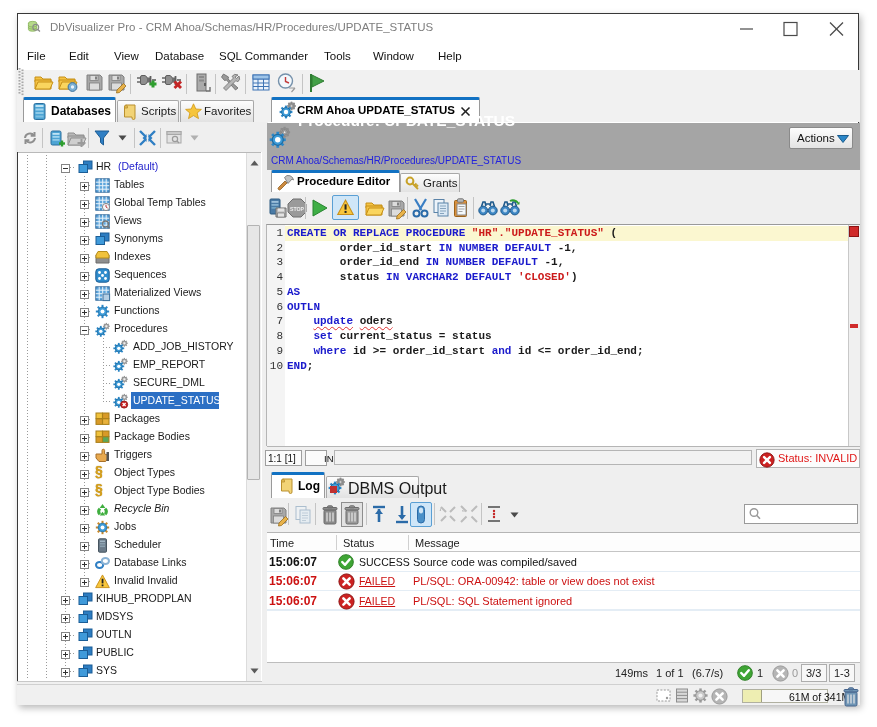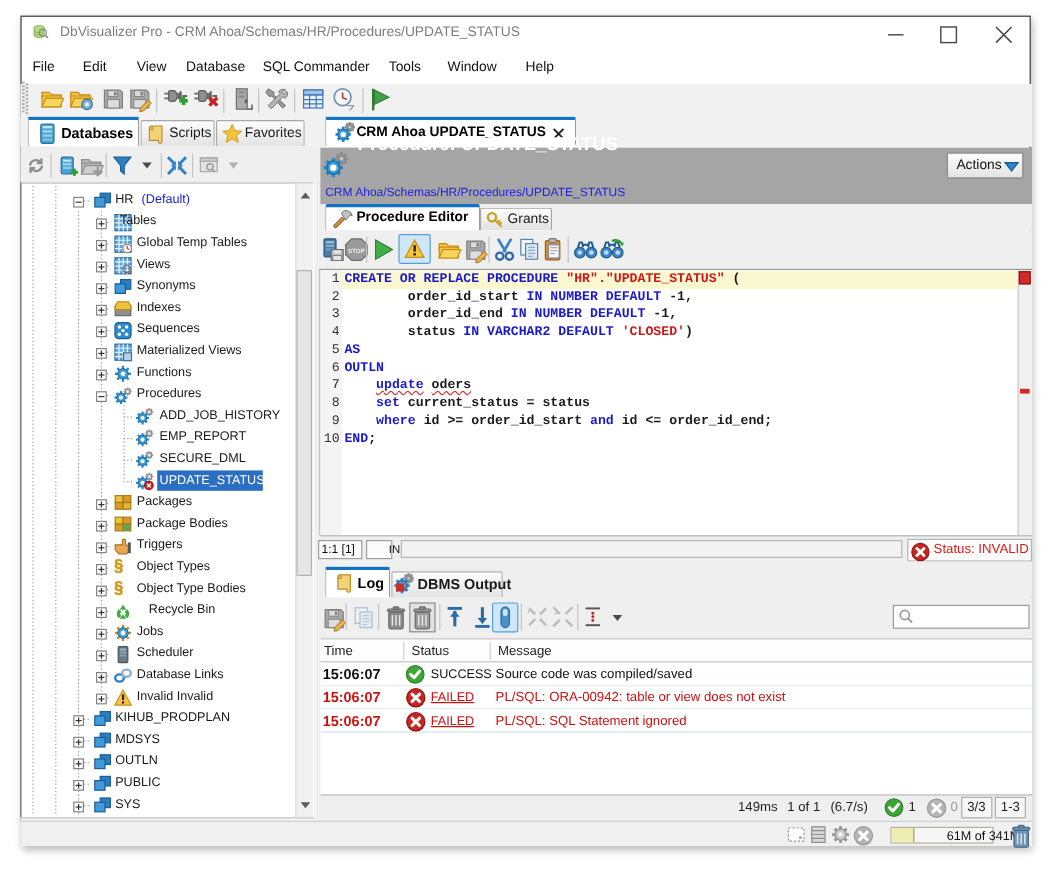--- a/index.html
+++ b/index.html
@@ -948,21 +948,21 @@
 <line x1="2" y1="4.5" x2="7" y2="4.5" stroke="#333" stroke-width="1"></line>
     <line x1="4.5" y1="2" x2="4.5" y2="7" stroke="#333" stroke-width="1"></line>
   </svg>
 <svg style="left:89px;top:185.0px" width="5" height="2">
     <rect x="0" y="0" width="1" height="1" fill="#9a9a9a"></rect>
   </svg>
 <svg style="left:95px;top:178.0px" width="15" height="15" viewBox="0 0 15 15">
 <rect x="0.8" y="0.8" width="13.4" height="13.4" fill="#5da6dc" stroke="#33689a"></rect>
 <path d="M0.8 4.2 h13.4 M0.8 7.7 h13.4 M0.8 11.2 h13.4 M4.2 0.8 v13.4 M7.7 0.8 v13.4 M11.2 0.8 v13.4" stroke="#e9f3fa" stroke-width="1"></path>
 </svg>
-<div class="t" style="left:100px;top:178.0px;font-size:10.5px;color:#1a1a1a;font-weight:normal;">Tables</div>
+<div class="t" style="left:114px;top:178.0px;font-size:10.5px;color:#1a1a1a;font-weight:normal;">Tables</div>
 <svg style="left:79.5px;top:199.5px" width="9" height="9" viewBox="0 0 9 9">
 <rect x="0.5" y="0.5" width="8" height="8" fill="#fff" stroke="#848484"></rect>
 <line x1="2" y1="4.5" x2="7" y2="4.5" stroke="#333" stroke-width="1"></line>
     <line x1="4.5" y1="2" x2="4.5" y2="7" stroke="#333" stroke-width="1"></line>
   </svg>
 <svg style="left:89px;top:203.0px" width="5" height="2">
     <rect x="0" y="0" width="1" height="1" fill="#9a9a9a"></rect>
   </svg>
 <svg style="left:95px;top:196.0px" width="15" height="15" viewBox="0 0 15 15">
 <rect x="0.8" y="0.8" width="13.4" height="13.4" fill="#5da6dc" stroke="#33689a"></rect>
@@ -1282,21 +1282,21 @@
   </svg>
 <svg style="left:89px;top:509.0px" width="5" height="2">
     <rect x="0" y="0" width="1" height="1" fill="#9a9a9a"></rect>
   </svg>
 <svg style="left:95px;top:502.0px" width="15" height="15" viewBox="0 0 16 16">
 <path d="M8 2 L11 6.5 H5 z" fill="#3fae3f"></path>
 <path d="M12 6 a6 6 0 0 1 0 8 l-2.5-2 a3 3 0 0 0 0-4 z" fill="#3fae3f"></path>
 <path d="M4 14 a6 6 0 0 1 0-8 l2.5 2 a3 3 0 0 0 0 4 z" fill="#3fae3f"></path>
 <path d="M5 14.5 h6 L8 10.5 z" fill="#3fae3f"></path>
 </svg>
-<div class="t" style="left:124px;top:502.0px;font-size:10.5px;color:#1a1a1a;font-weight:normal;">Recycle Bin</div>
+<div class="t" style="left:114px;top:502.0px;font-size:10.5px;color:#1a1a1a;font-weight:normal;font-style:italic;">Recycle Bin</div>
 <svg style="left:79.5px;top:523.5px" width="9" height="9" viewBox="0 0 9 9">
 <rect x="0.5" y="0.5" width="8" height="8" fill="#fff" stroke="#848484"></rect>
 <line x1="2" y1="4.5" x2="7" y2="4.5" stroke="#333" stroke-width="1"></line>
     <line x1="4.5" y1="2" x2="4.5" y2="7" stroke="#333" stroke-width="1"></line>
   </svg>
 <svg style="left:89px;top:527.0px" width="5" height="2">
     <rect x="0" y="0" width="1" height="1" fill="#9a9a9a"></rect>
   </svg>
 <svg style="left:95px;top:520.0px" width="15" height="15" viewBox="0 0 18 18">
 <g stroke="#c8882b" stroke-width="2.4">
@@ -1615,21 +1615,21 @@
         <line x1="2.5" y1="6.5" x2="11.5" y2="15.5"></line>
         <line x1="11.5" y1="6.5" x2="2.5" y2="15.5"></line>
       </g>
 <circle cx="7" cy="11" r="4.4" fill="#3d9bd8" stroke="#1e6da2"></circle>
       <circle cx="7" cy="11" r="2.2" fill="#fff"></circle>
     </g>
 </svg>
 <svg style="left:330px;top:486px" width="8" height="8">
     <rect x="0" y="0" width="7" height="7" fill="#c03030"></rect>
   </svg>
-<div class="t" style="left:348px;top:480px;font-size:12px;color:#1a1a1a;font-weight:bold;">DBMS Output</div>
+<div class="t" style="left:348px;top:480px;font-size:16px;color:#1a1a1a;font-weight:normal;">DBMS Output</div>
 <div class="a" style="left:267px;top:498px;width:593px;height:34px;background:#efefef;"></div>
 <svg style="left:268px;top:505px" width="21" height="21" viewBox="0 0 21 21">
 <path d="M3 3 h13 l2 2 v13 H3 z" fill="#a8a8a8" stroke="#808080" stroke-width="1"></path>
 <rect x="6" y="3.5" width="8" height="5" fill="#dcdcdc" stroke="#808080" stroke-width="0.8"></rect>
 <rect x="11" y="4.5" width="2" height="3" fill="#808080"></rect>
 <rect x="5.5" y="11" width="10" height="7" fill="#dcdcdc" stroke="#808080" stroke-width="0.8"></rect>
     <path d="M11 18 L17.5 11.5 L20 14 L13.5 20.5 L10.5 21 z" fill="#e8b24a" stroke="#9a6f1d" stroke-width="0.8"></path>
   </svg>
 <div class="a" style="left:288px;top:503px;width:1px;height:22px;background:#c4c4c4;"></div>
 <svg style="left:294px;top:505px" width="19" height="20" viewBox="0 0 19 20" opacity="0.45">

